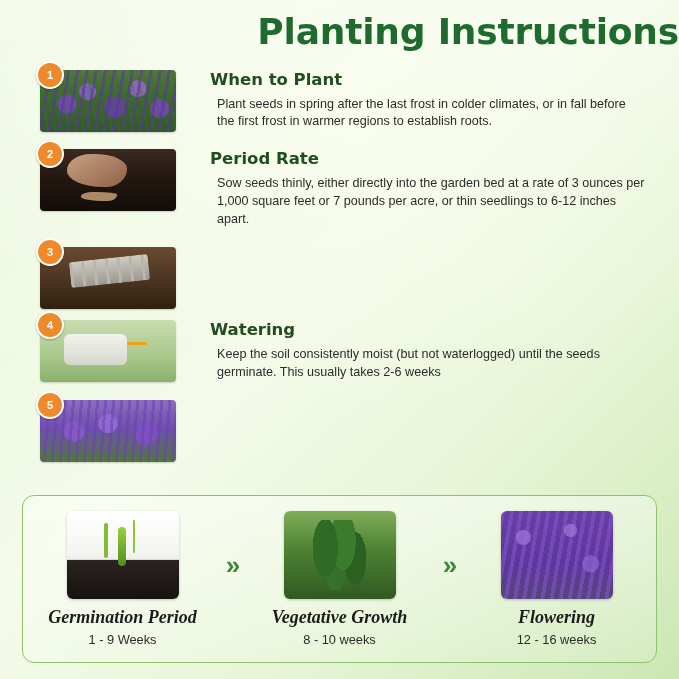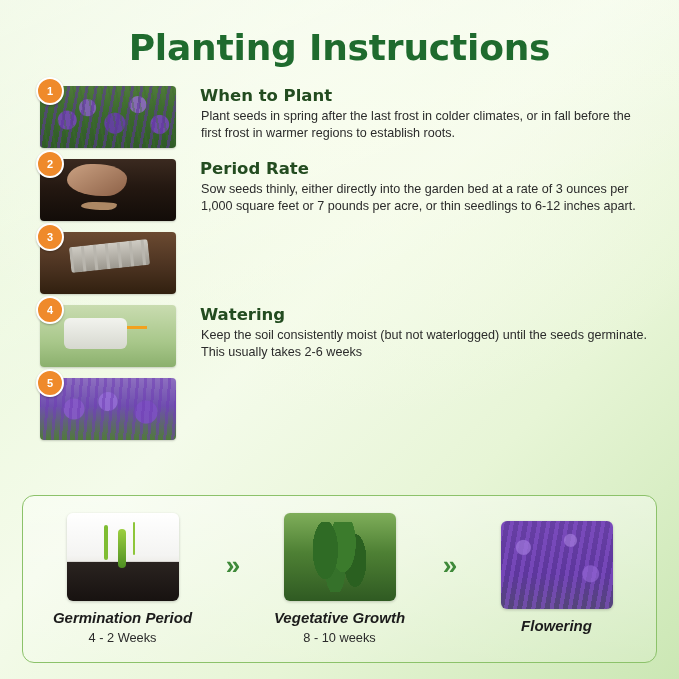--- a/index.html
+++ b/index.html
@@ -13,22 +13,22 @@
   }
   .page{
     position:absolute;inset:0;
     background:
       linear-gradient(160deg, rgba(255,255,255,0.55) 0%, rgba(255,255,255,0.0) 45%),
       radial-gradient(ellipse 100% 70% at 52% 18%, #f6fce9 0%, rgba(246,252,233,0) 62%),
       linear-gradient(135deg, #e3f4cf 0%, #eef9e1 25%, #f4fbea 45%, #e7f5d6 70%, #cbe7b4 100%);
   }
   h1{
     margin:0;
-    padding-top:28px;
-    text-align:center;
+    padding-top:12px;
+    text-align:right;
     font-size:36px;
     line-height:1.1;
     font-weight:bold;
     color:#1f6b2e;
     letter-spacing:-0.2px;
     font-family:"DejaVu Sans","Liberation Sans",sans-serif;
   }
   .steps{
     margin:18px 0 0 0;
     padding:0 26px 0 36px;
@@ -60,35 +60,35 @@
     background:#ef8a2b;
     border:2px solid #ffffff;
     color:#ffffff;
     font-size:11px;
     font-weight:bold;
     display:flex;align-items:center;justify-content:center;
     z-index:3;
     box-shadow:0 1px 2px rgba(0,0,0,0.25);
   }
   .step-text{
-    padding-left:24px;
+    padding-left:34px;
     flex:1 1 auto;
   }
   .step-title{
     font-size:16.5px;
     font-weight:bold;
     color:#234c20;
     margin:0 0 3px 0;
     font-family:"DejaVu Sans","Liberation Sans",sans-serif;
   }
   .step-desc{
     font-size:12.6px;
     line-height:1.42;
     color:#2b2b2b;
-    margin:1px;
+    margin:7px;
   }
   
   .img-lavenderfield{
     background:
       radial-gradient(circle at 20% 55%, rgba(120,70,190,.85) 0 9px, rgba(0,0,0,0) 10px),
       radial-gradient(circle at 35% 35%, rgba(140,95,205,.8) 0 8px, rgba(0,0,0,0) 9px),
       radial-gradient(circle at 55% 60%, rgba(105,60,175,.85) 0 10px, rgba(0,0,0,0) 11px),
       radial-gradient(circle at 72% 30%, rgba(150,105,210,.8) 0 8px, rgba(0,0,0,0) 9px),
       radial-gradient(circle at 88% 62%, rgba(120,70,190,.85) 0 9px, rgba(0,0,0,0) 10px),
       linear-gradient(180deg,#4f7a3a 0%,#3d6a2f 40%,#2f5a27 100%);
@@ -162,26 +162,26 @@
   }
   .tl-thumb{
     width:112px;height:88px;
     margin:0 auto 8px auto;
     border-radius:6px;
     overflow:hidden;
     position:relative;
     box-shadow:0 1px 3px rgba(0,0,0,0.2);
   }
   .tl-title{
-    font-size:15px;
+    font-size:18px;
     font-weight:bold;
     font-style:italic;
     color:#1c1c1c;
     margin-bottom:4px;
-    font-family:Liberation Sans, sans-serif;
+    font-family:Liberation Serif, serif;
   }
   .tl-sub{
     font-size:12.8px;
     color:#2b2b2b;
   }
   .tl-arrow{
     color:#3f8a3a;
     font-size:26px;
     font-weight:bold;
     letter-spacing:-4px;
@@ -282,33 +282,34 @@
       </div>
     </div>
 
   </div>
 
   <div class="timeline">
 
     <div class="tl-stage">
       <div class="tl-thumb img-sprout"></div>
       <div class="tl-title">Germination Period</div>
-      <div class="tl-sub">4 - 2 Weeks</div>
+      <div class="tl-sub">1 - 9 Weeks</div>
     </div>
 
     <div class="tl-arrow">»</div>
 
     <div class="tl-stage">
       <div class="tl-thumb img-leafy"></div>
       <div class="tl-title">Vegetative Growth</div>
       <div class="tl-sub">8 - 10 weeks</div>
     </div>
 
     <div class="tl-arrow">»</div>
 
     <div class="tl-stage">
       <div class="tl-thumb img-flowering"></div>
       <div class="tl-title">Flowering</div>
+      <div class="tl-sub">12 - 16 weeks</div>
     </div>
 
   </div>
 
 </div>
 
 </body></html>

